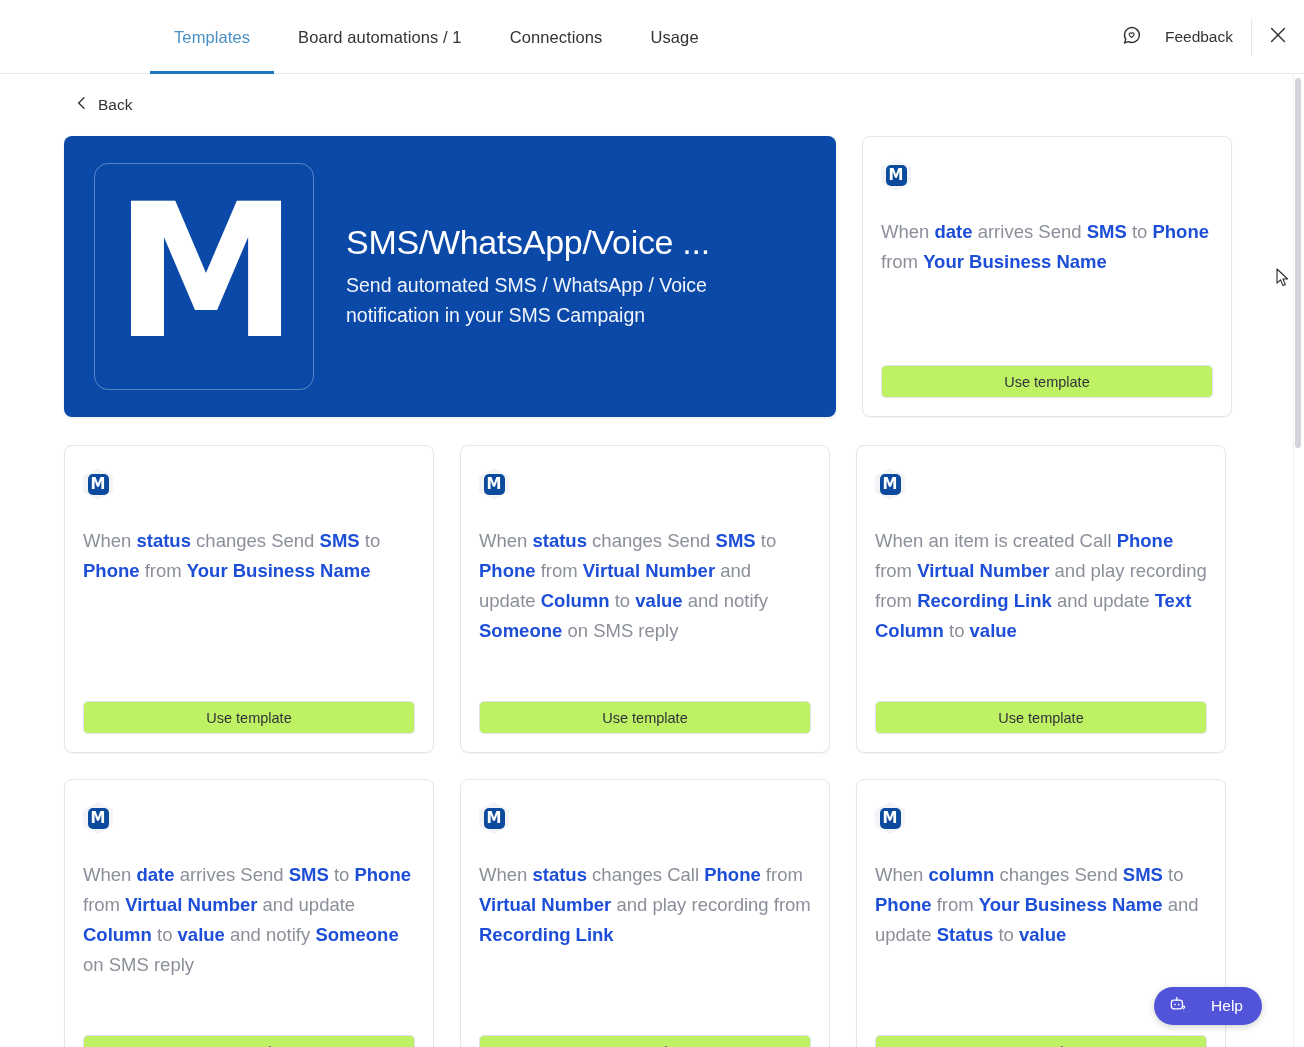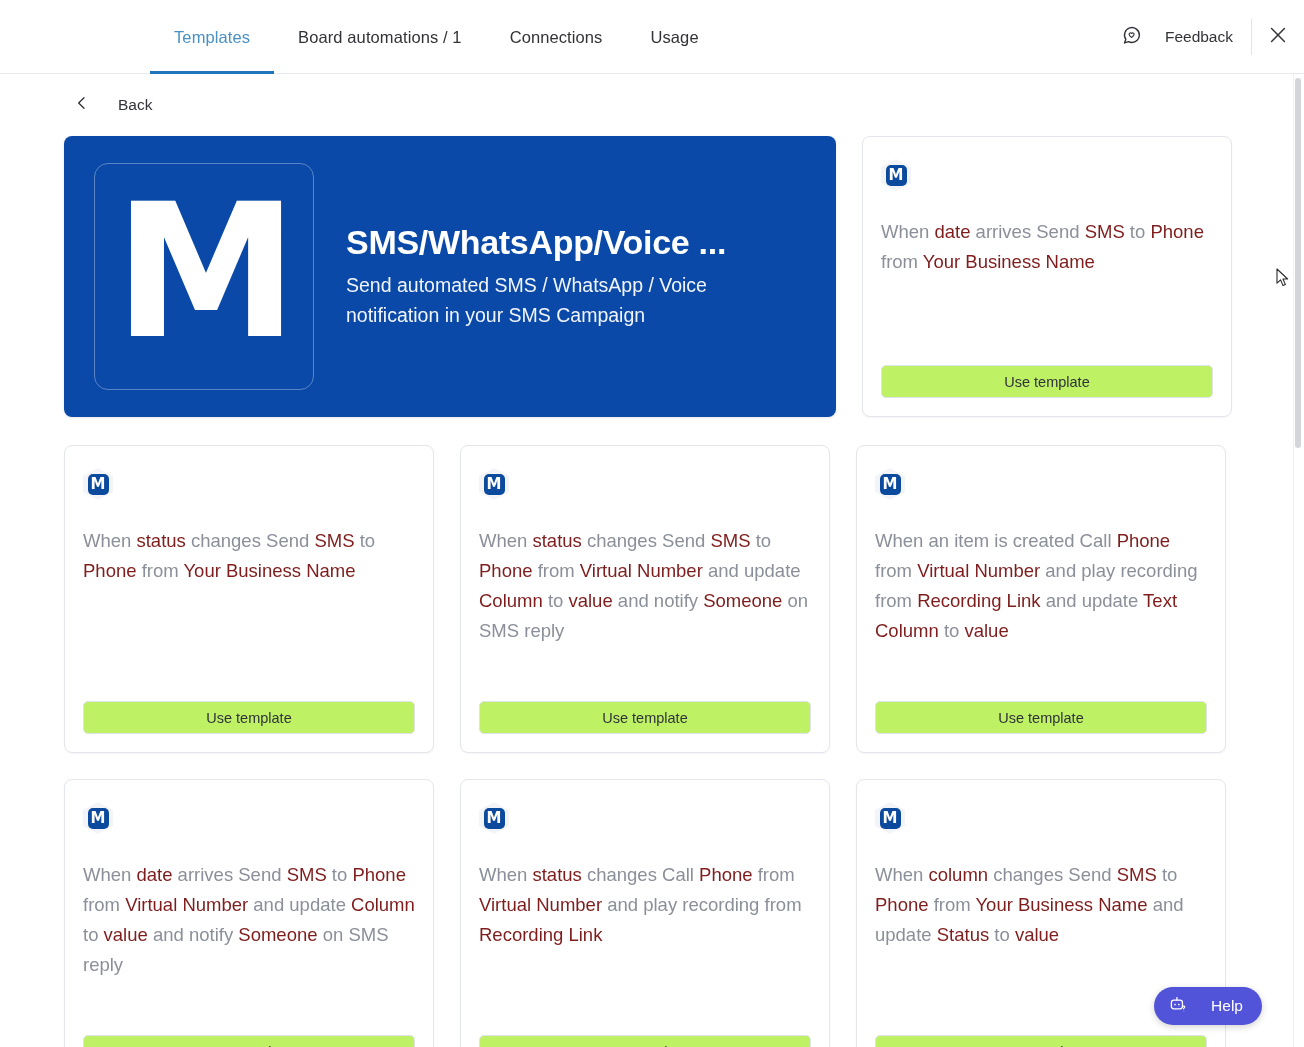--- a/index.html
+++ b/index.html
@@ -84,21 +84,21 @@
   
   .back-row {
     height: 62px;
     display: flex;
     align-items: center;
     padding-left: 74px;
   }
   .back-btn {
     display: flex;
     align-items: center;
-    gap: 28px;
+    gap: 8px;
     cursor: pointer;
     font-size: 15.5px;
     color: #323338;
   }
 
   
   .content {
     position: relative;
     padding: 0 64px 0 64px;
     width: 1304px;
@@ -142,21 +142,21 @@
     font-family: "DejaVu Sans", sans-serif;
     margin-top: -8px;
   }
   .hero-text {
     margin-left: 32px;
     color: #ffffff;
     min-width: 0;
   }
   .hero-title {
     font-size: 34px;
-    font-weight: 700;
+    font-weight: 400;
     line-height: 1.18;
     white-space: nowrap;
     overflow: hidden;
     letter-spacing: -.3px;
   }
   .hero-sub {
     margin-top: 9px;
     font-size: 19.5px;
     line-height: 1.52;
     font-weight: 400;
@@ -206,21 +206,21 @@
   }
 
   .card-desc {
     margin-top: 26px;
     font-size: 18.5px;
     line-height: 1.62;
     color: #8b8f99;
     font-weight: 400;
     flex: 1 1 auto;
   }
-  .card-desc b { color: #7f1d1d; font-weight: 400; }
+  .card-desc b { color: #1d4ed8; font-weight: 700; }
 
   .use-btn {
     margin-top: auto;
     height: 33px;
     border: 1px solid #dfe2e8;
     border-radius: 5px;
     background: #bef264;
     color: #30323a;
     font-size: 14.5px;
     display: flex;

